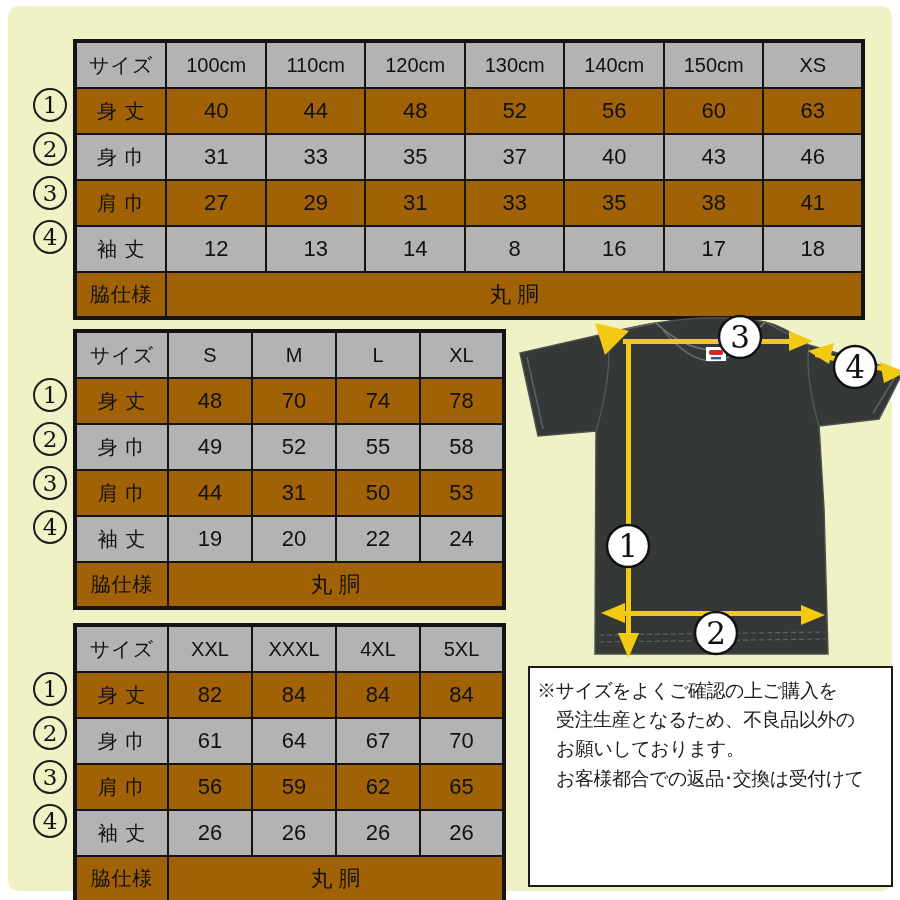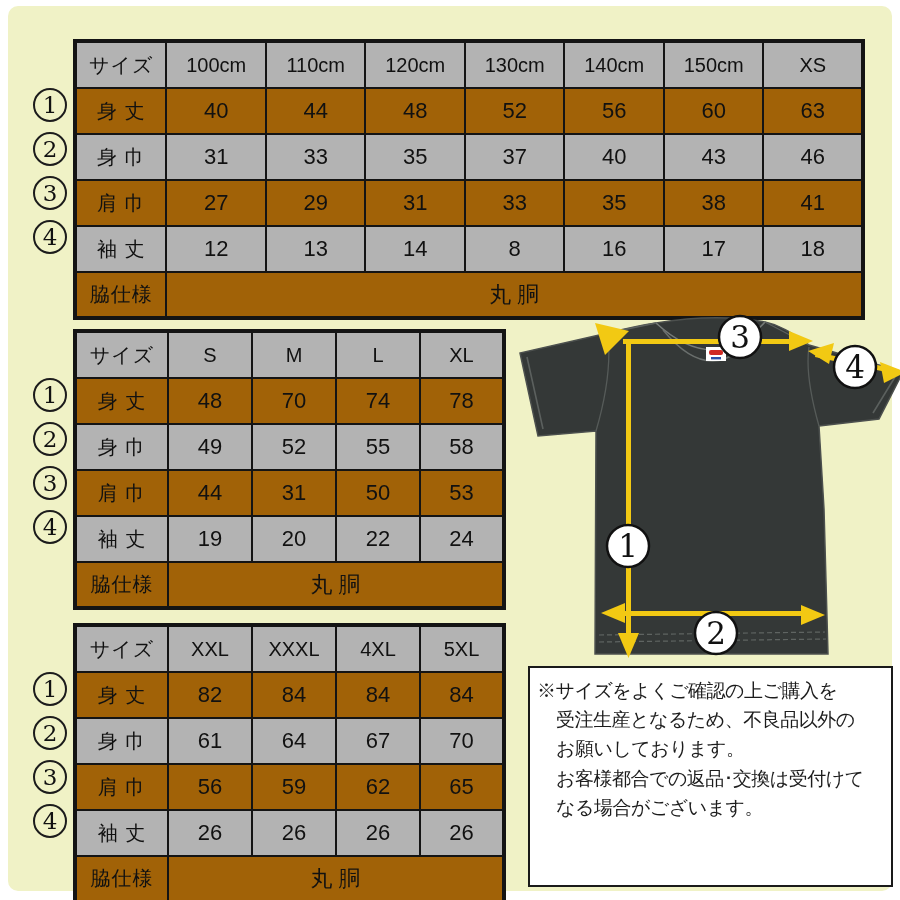--- a/index.html
+++ b/index.html
@@ -304,17 +304,16 @@
           <text class="mnum" x="203" y="335">2</text>
         </g>
       </g>
     </svg>
 
     <div class="note">
         <p class="">※サイズをよくご確認の上ご購入を</p>
         <p class="ind">受注生産となるため、不良品以外の</p>
         <p class="ind">お願いしております。</p>
         <p class="ind">お客様都合での返品･交換は受付けて</p>
-        <p class="ind">なる場合がございます。</p>
       </div>
 
   </div>
 </div>
 
 </body></html>

